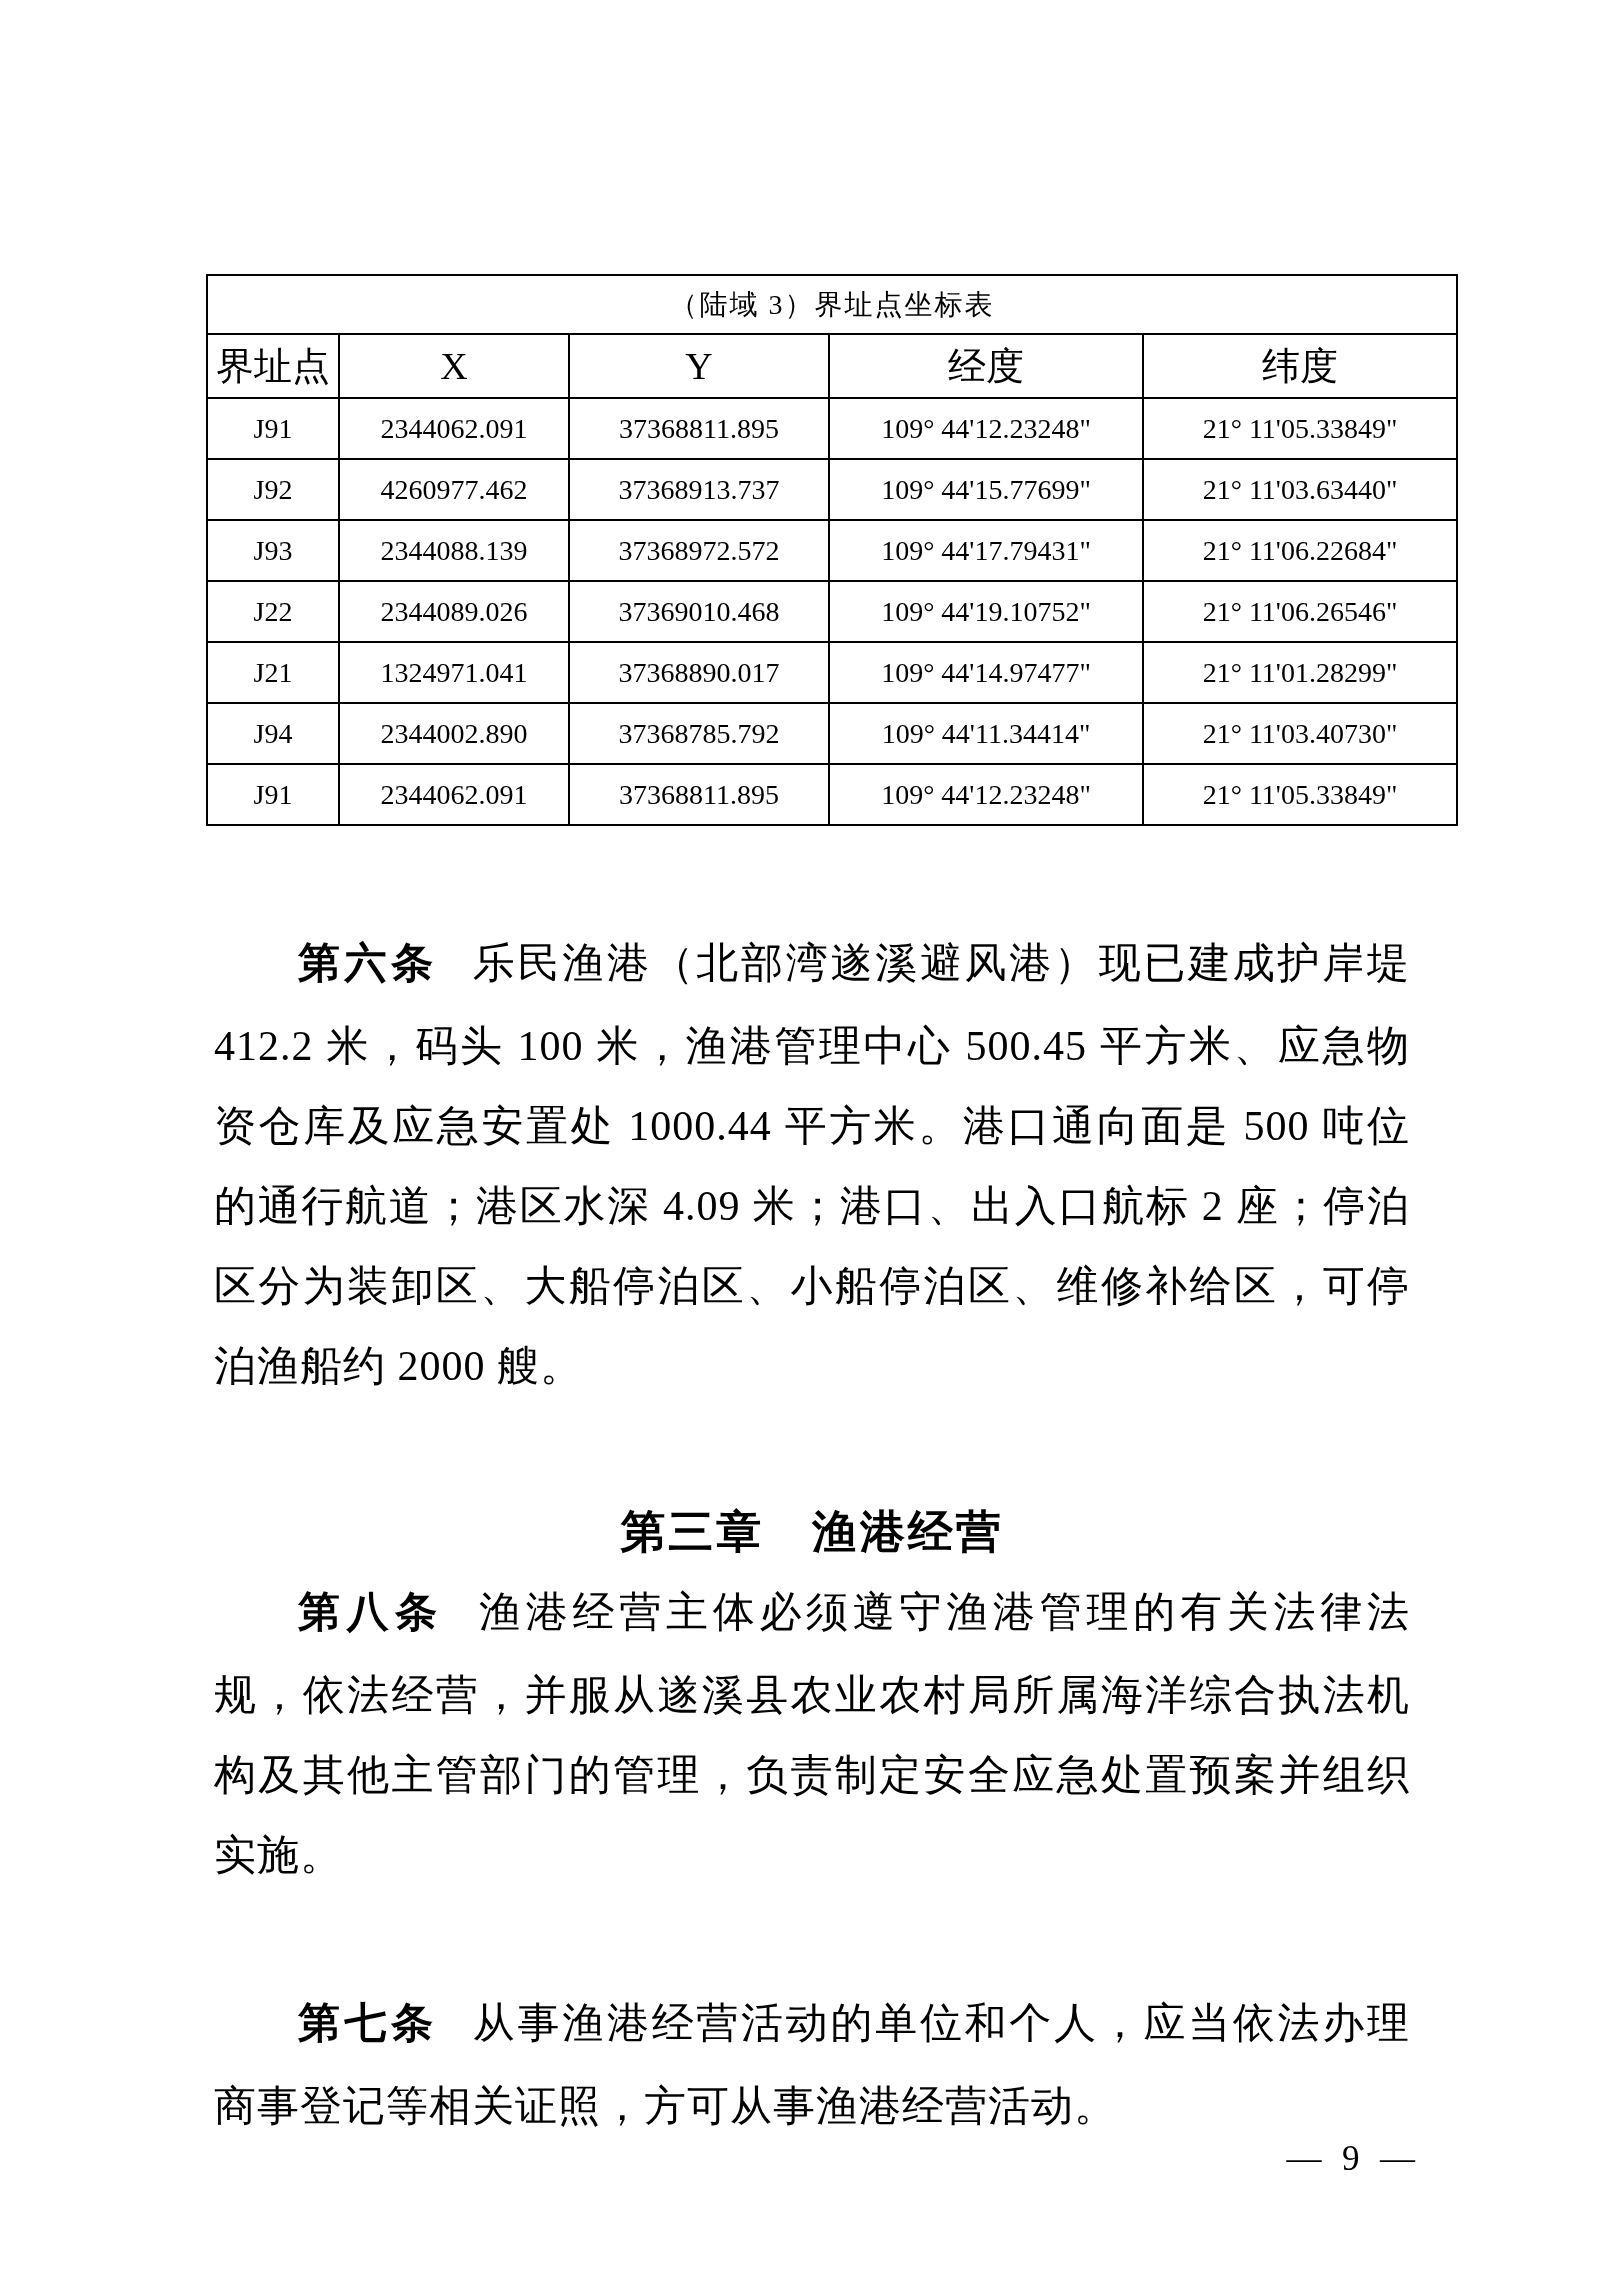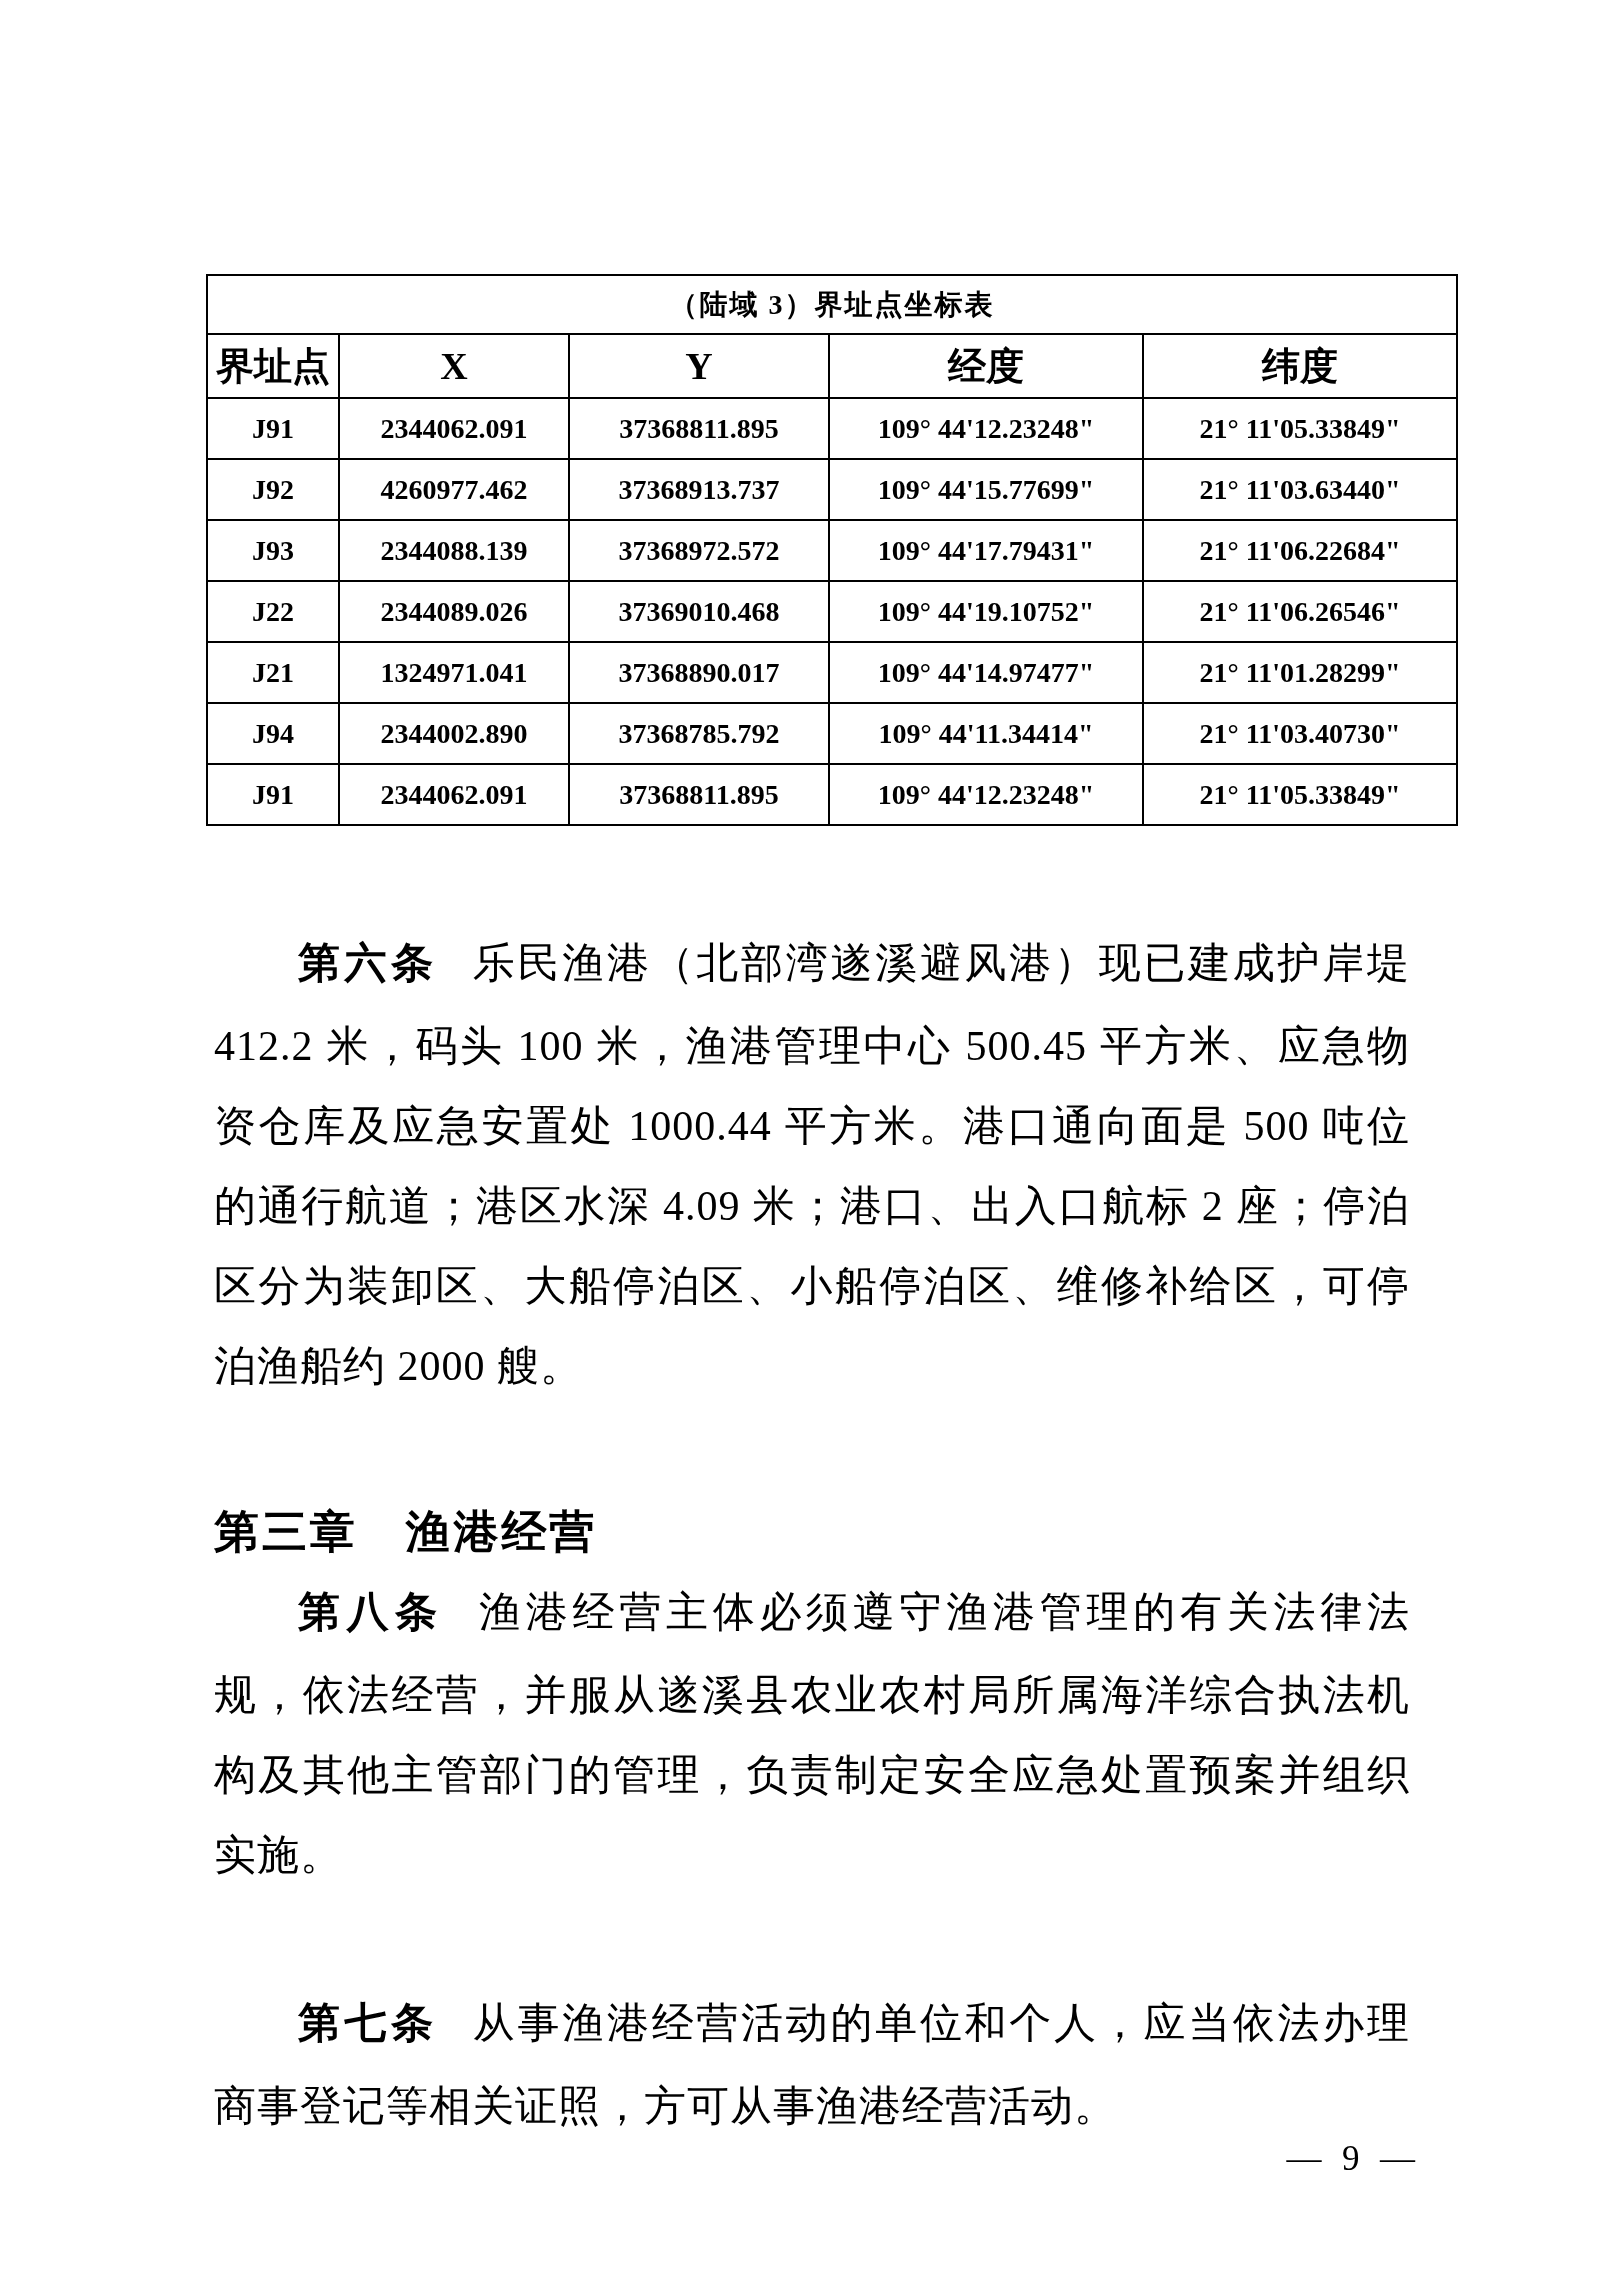--- a/index.html
+++ b/index.html
@@ -25,21 +25,21 @@
   table.coord-table {
     border-collapse: collapse;
     table-layout: fixed;
     width: 100%;
     border: 2.9px solid #000;
   }
   table.coord-table td, table.coord-table th {
     border: 2px solid #000;
     text-align: center;
     vertical-align: middle;
-    font-weight: bold;
+    font-weight: normal;
     font-size: 28px;
     padding: 0;
     overflow: hidden;
     white-space: nowrap;
   }
   td.table-title-cell {
     height: 57px;
     font-size: 29px;
     letter-spacing: 2px;
   }
@@ -66,20 +66,21 @@
     font-weight: bold;
     margin-right: 35px;
     letter-spacing: 2.9px;
   }
   h2.chapter-heading {
     margin: 86px 0 0 0;
     font-family: "Liberation Sans", sans-serif;
     font-weight: bold;
     font-size: 45px;
     line-height: 80px;
+    text-align: center;
     letter-spacing: 2.9px;
   }
   p.article-7 { margin-top: 88px; }
   p.article-8 { margin-top: 0; }
   
   .page-number {
     position: absolute;
     top: 2137px;
     right: 200px;
     font-size: 35px;

